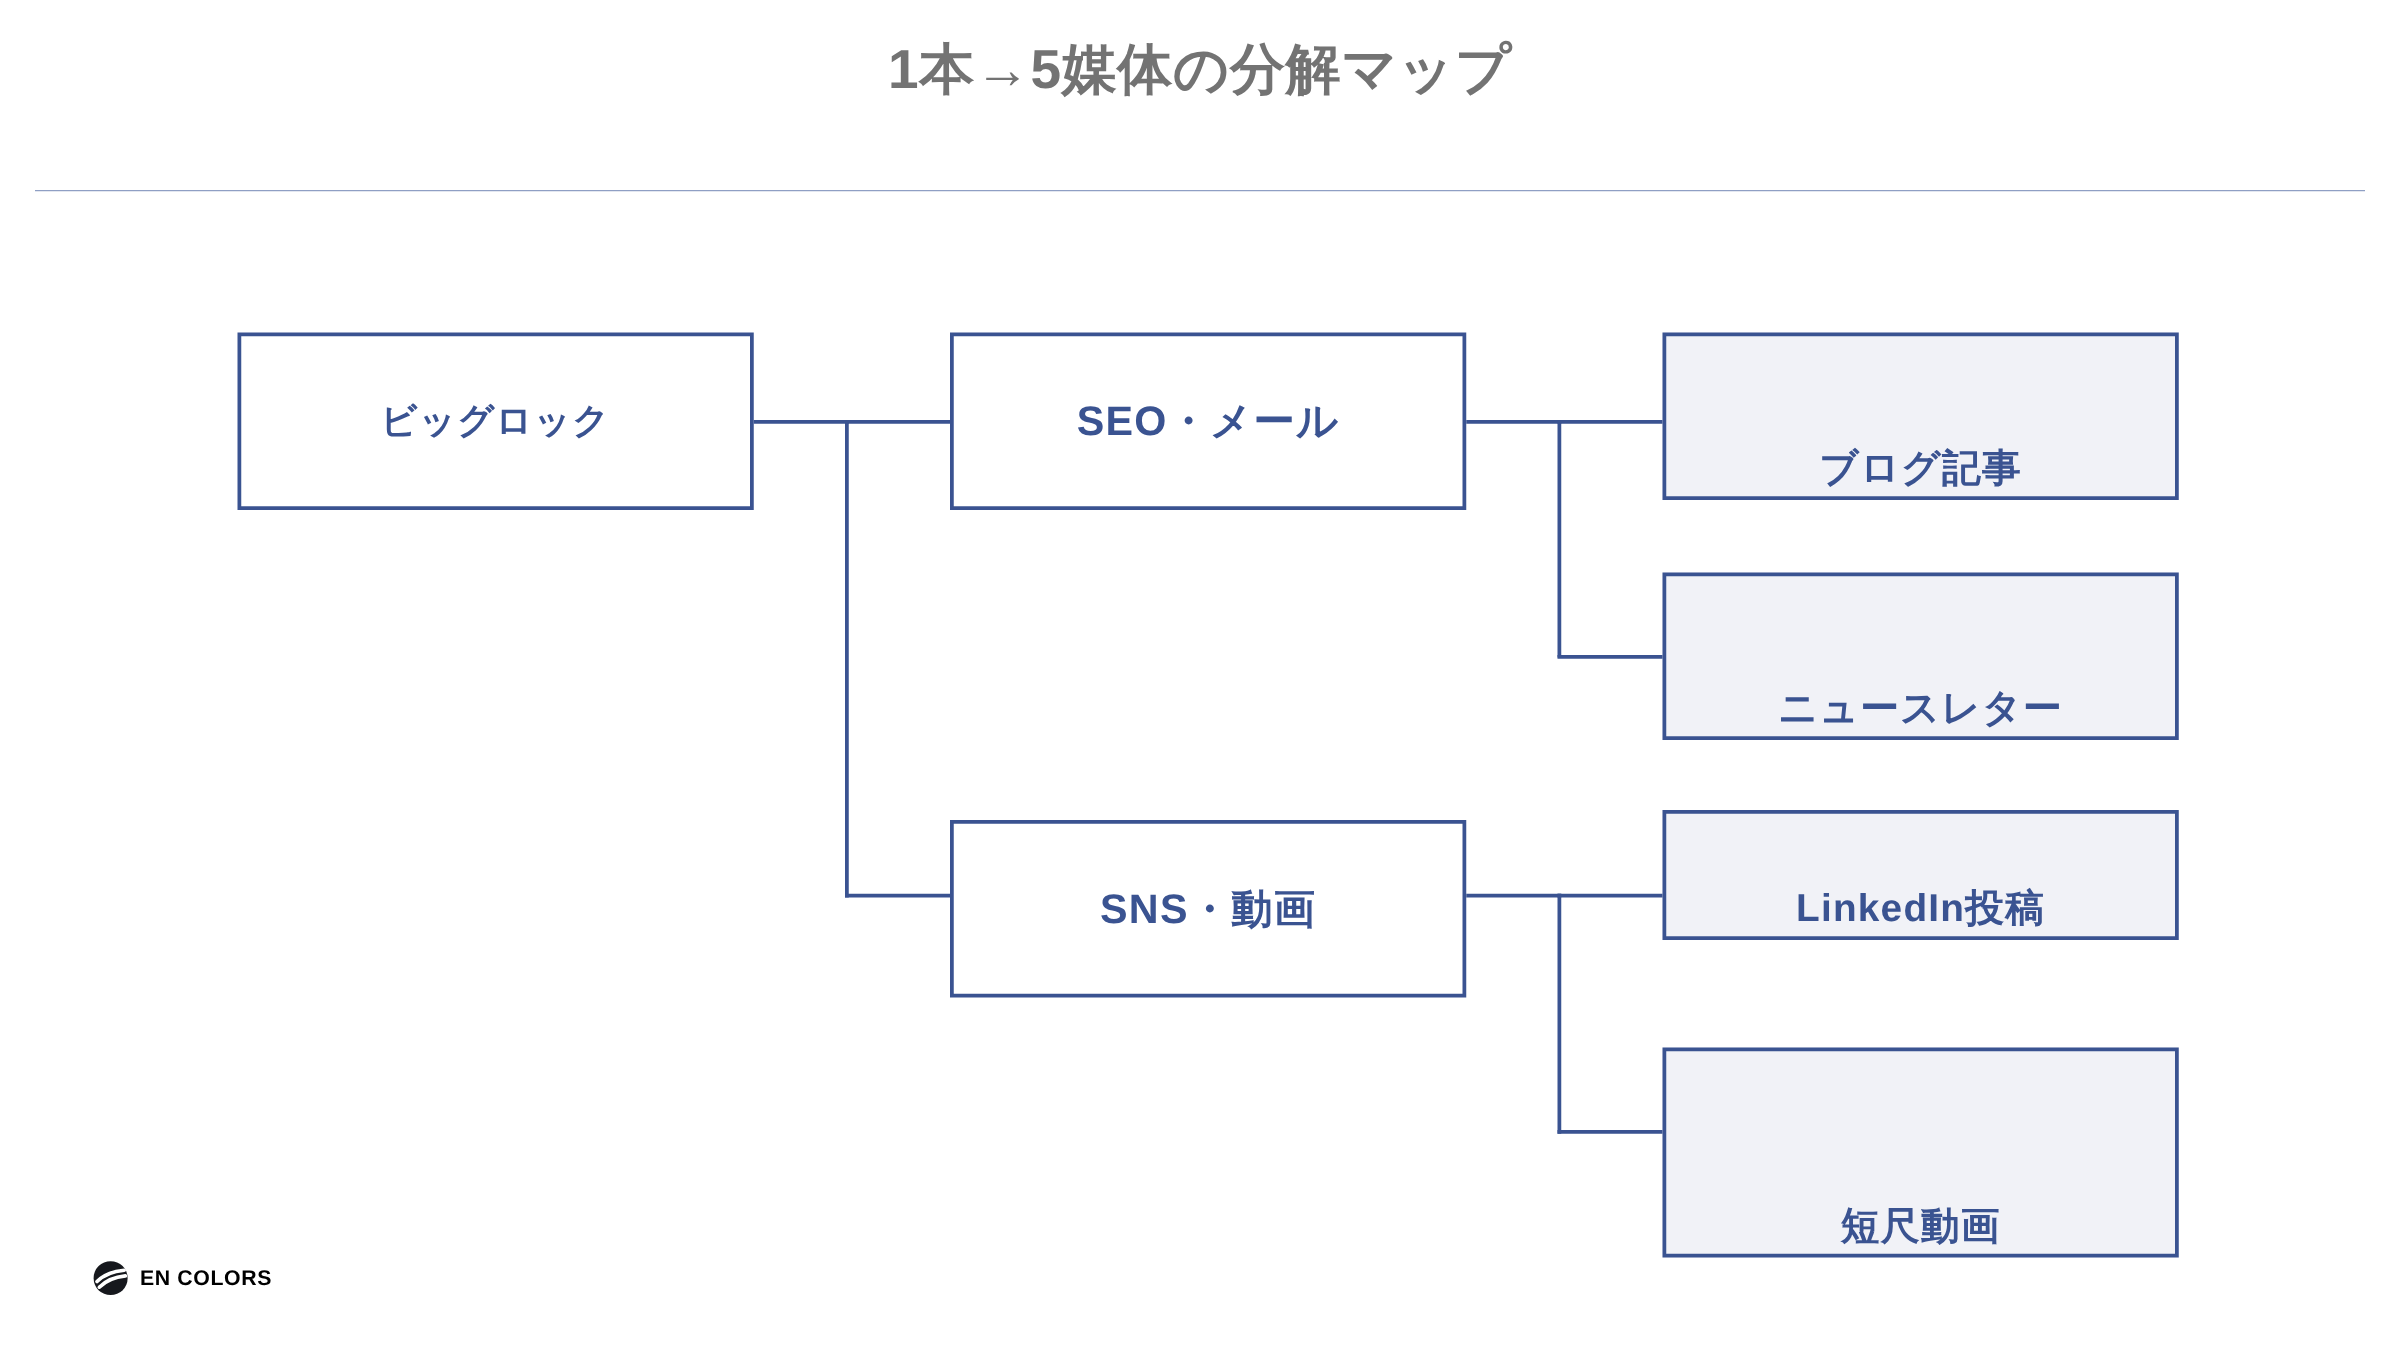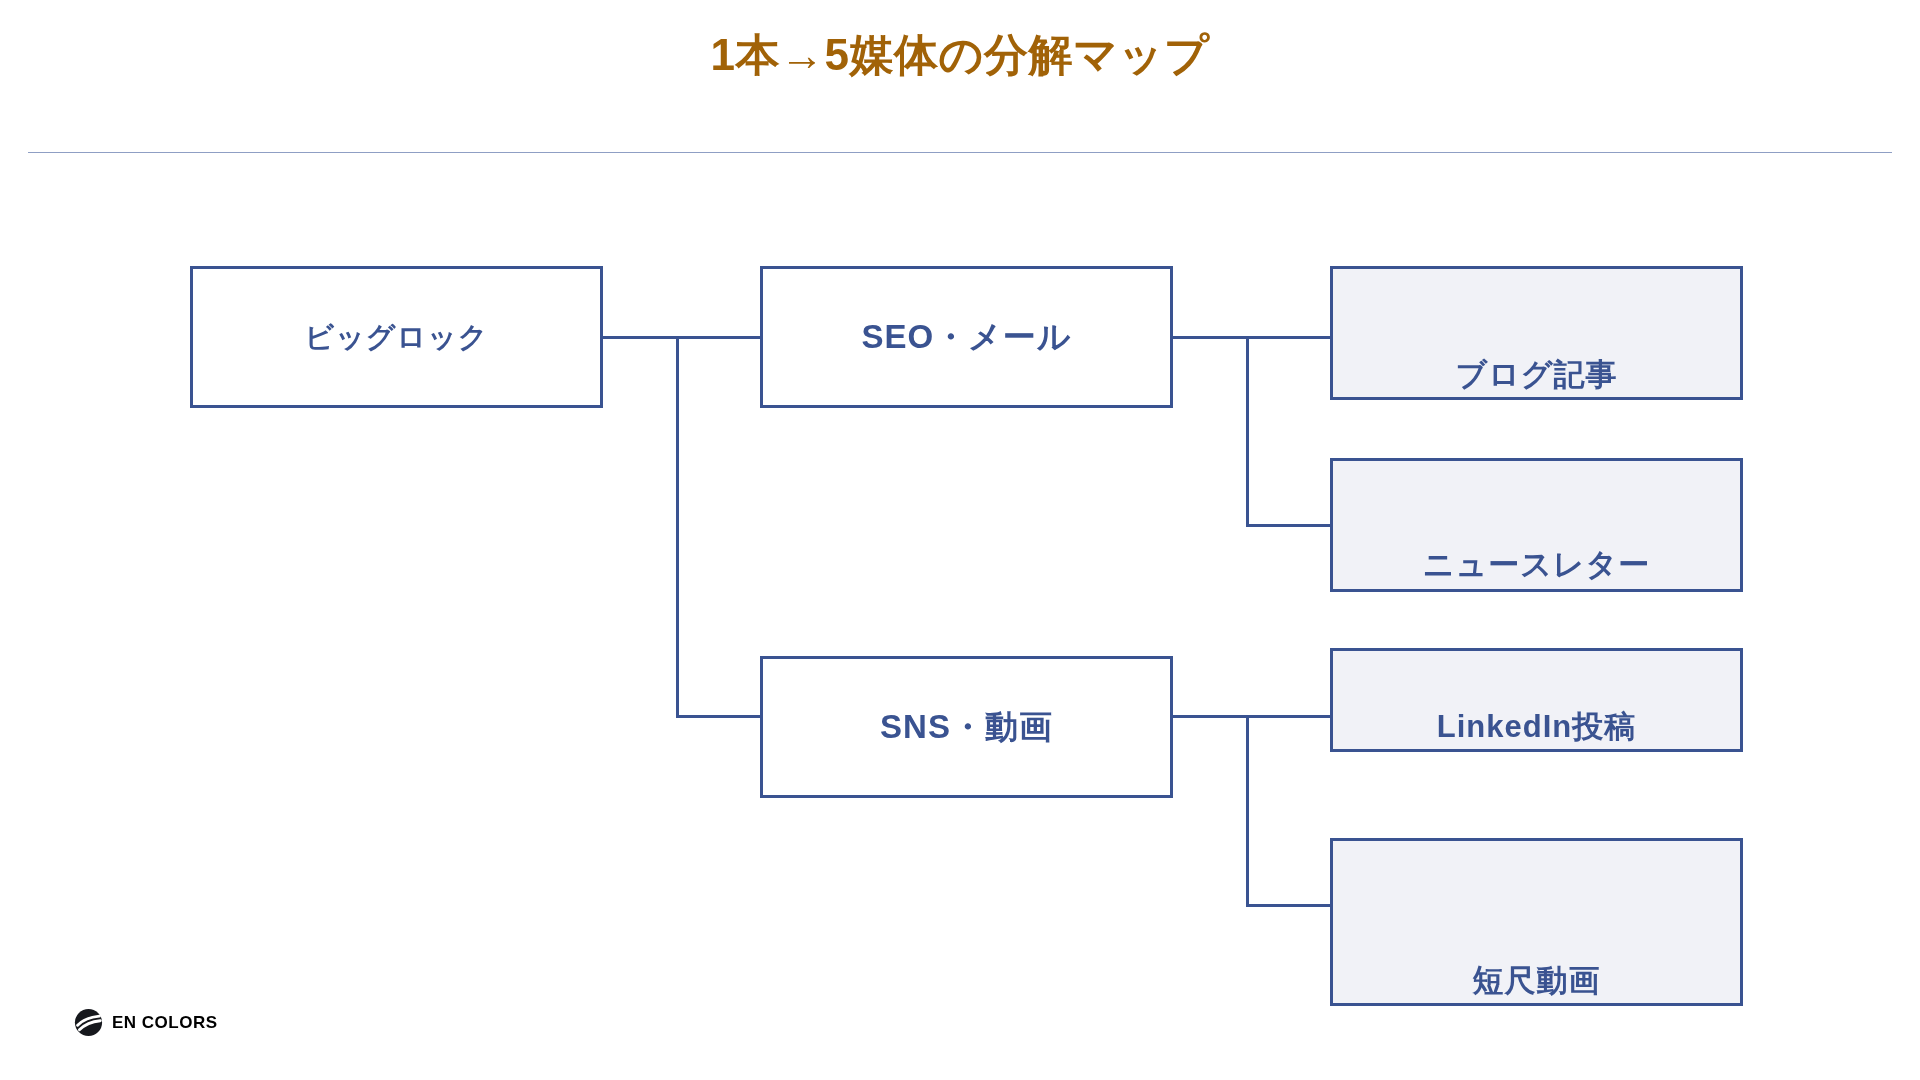--- a/index.html
+++ b/index.html
@@ -17,21 +17,21 @@
 
   
   .slide-title {
     position: absolute;
     left: 0;
     top: 26px;
     width: 1920px;
     text-align: center;
     font-size: 44px;
     font-weight: bold;
-    color: #a16207;
+    color: #737373;
     letter-spacing: 0.5px;
     white-space: nowrap;
   }
   .title-rule {
     position: absolute;
     left: 28px;
     top: 152px;
     width: 1864px;
     height: 1px;
     background: #8f9fc4;
@@ -119,21 +119,21 @@
   </div>
 
   <div class="node level2" style="left:760px; top:656px; width:413px; height:142px;">
     <span>SNS・動画</span>
   </div>
 
   <div class="node level3" style="left:1330px; top:266px; width:413px; height:134px;">
     <span>ブログ記事</span>
   </div>
 
-  <div class="node level3" style="left:1330px; top:458px; width:413px; height:134px;font-family:Liberation Mono, monospace;">
+  <div class="node level3" style="left:1330px; top:458px; width:413px; height:134px;">
     <span>ニュースレター</span>
   </div>
 
   <div class="node level3" style="left:1330px; top:648px; width:413px; height:104px;">
     <span>LinkedIn投稿</span>
   </div>
 
   <div class="node level3" style="left:1330px; top:838px; width:413px; height:168px;">
     <span>短尺動画</span>
   </div>

